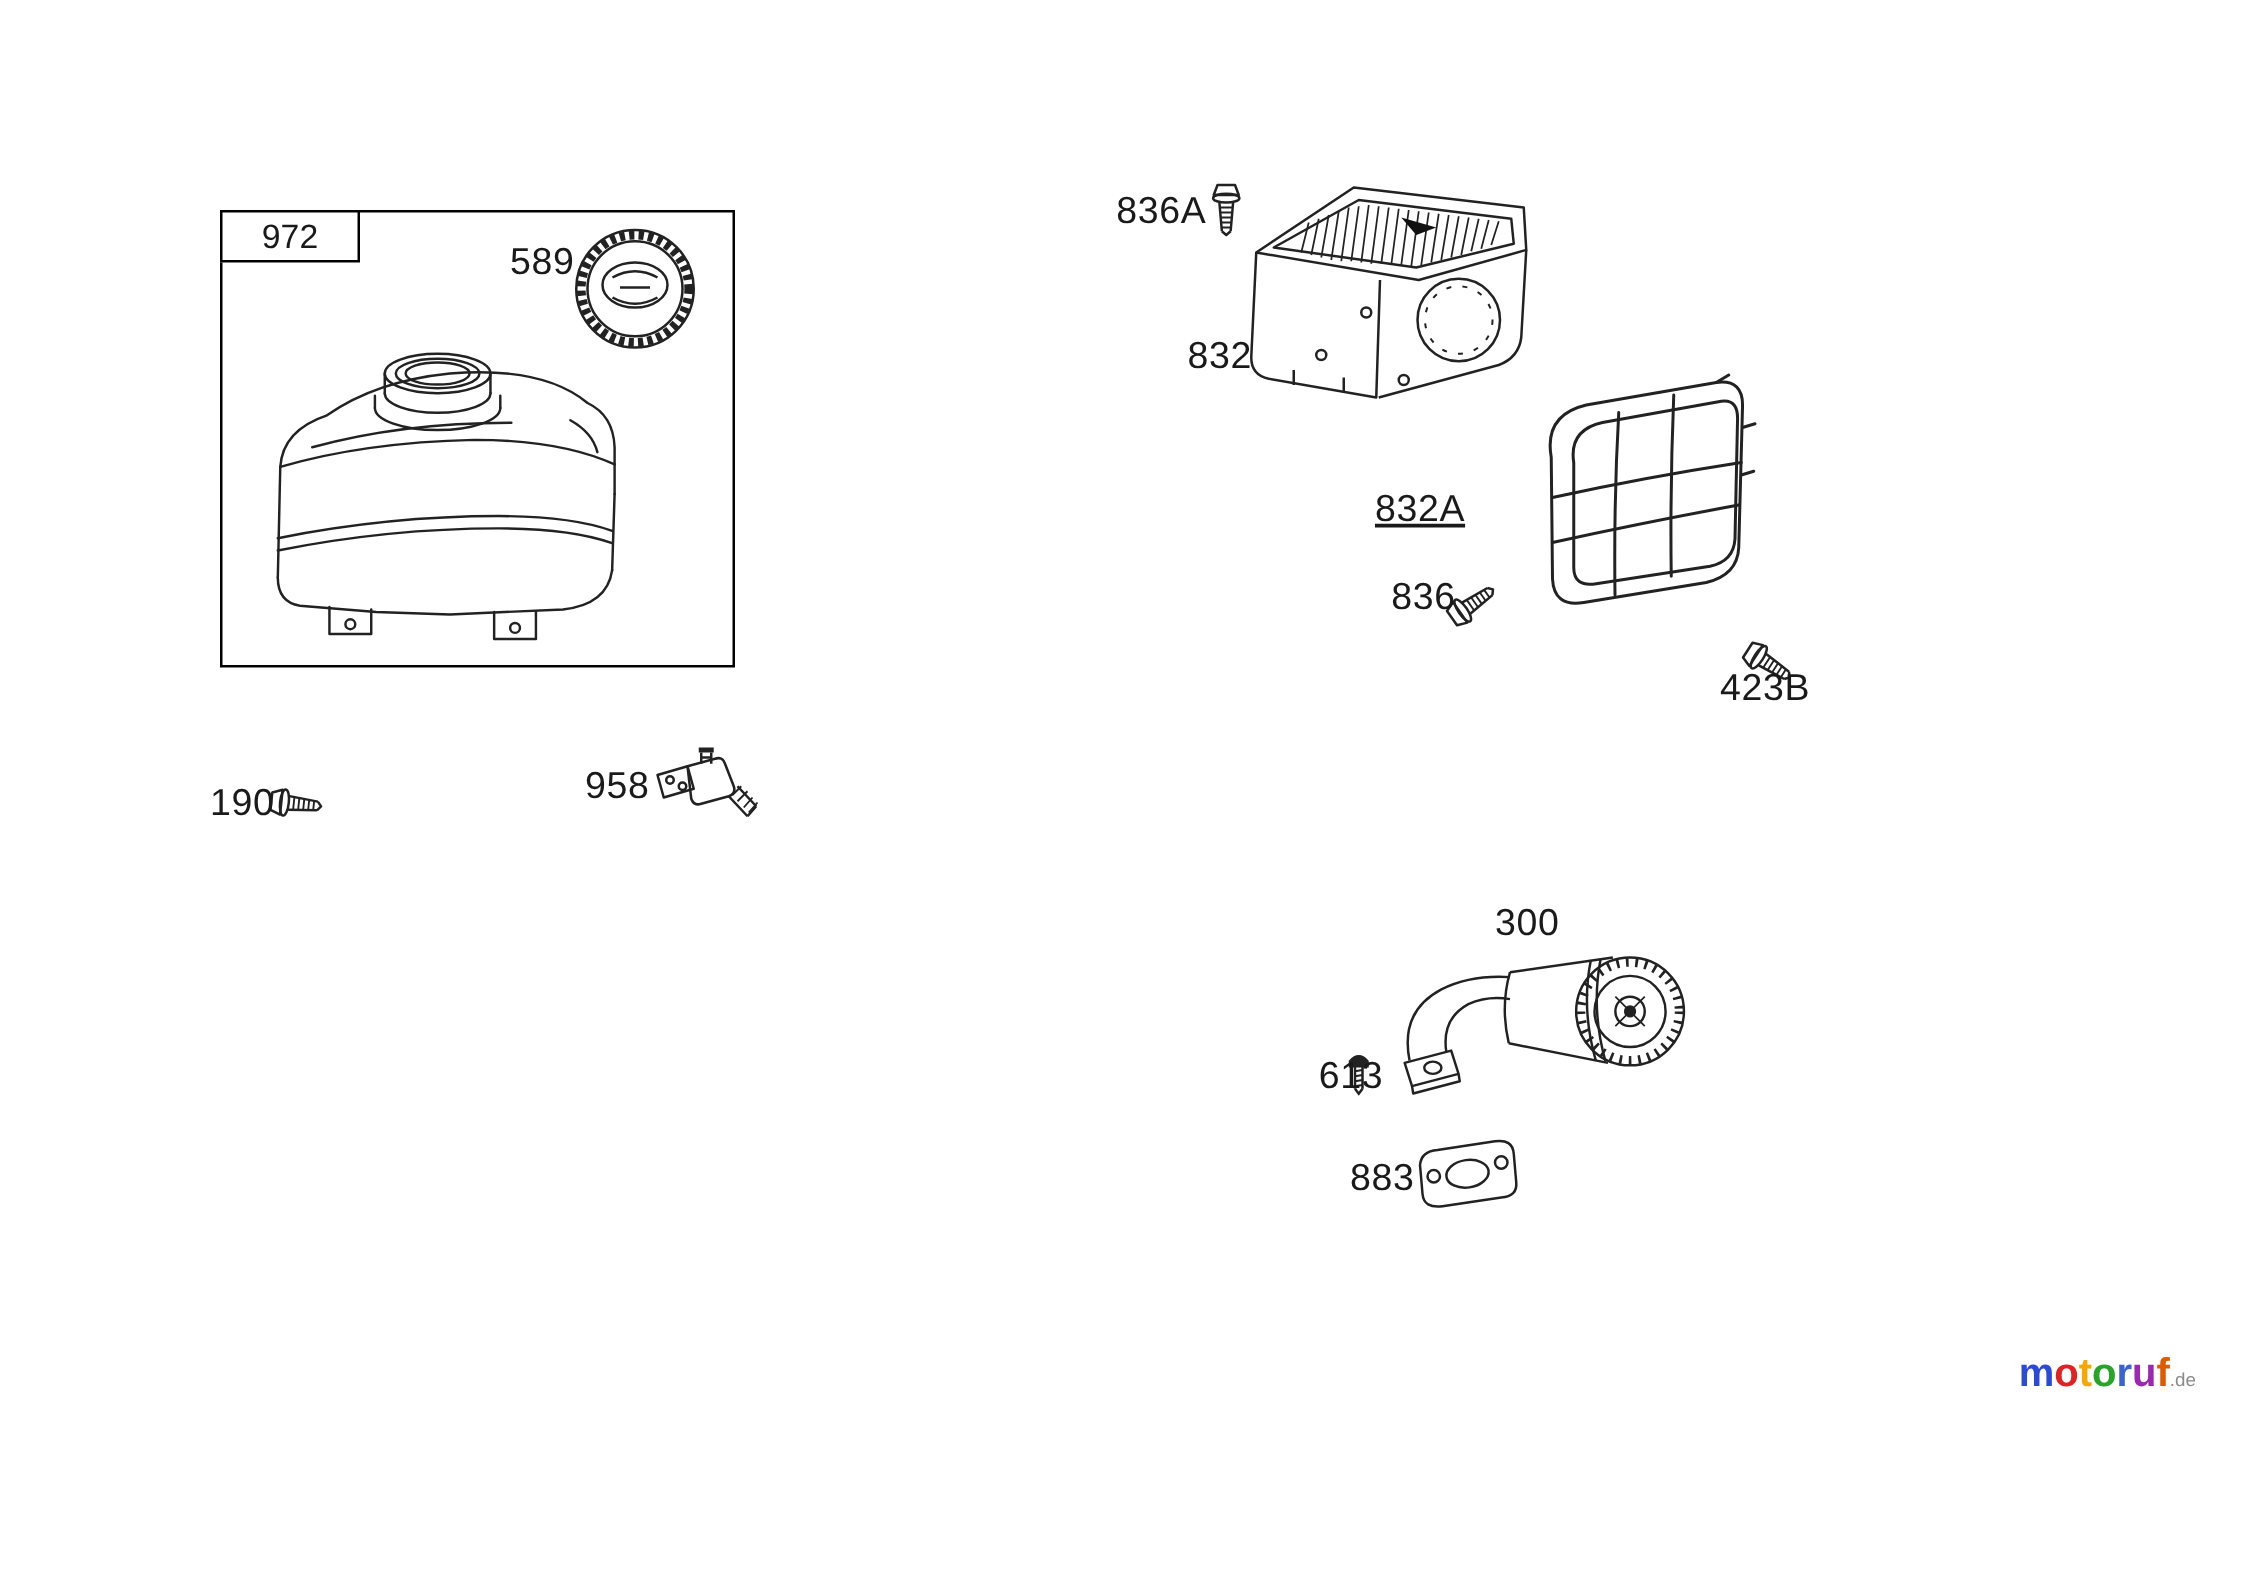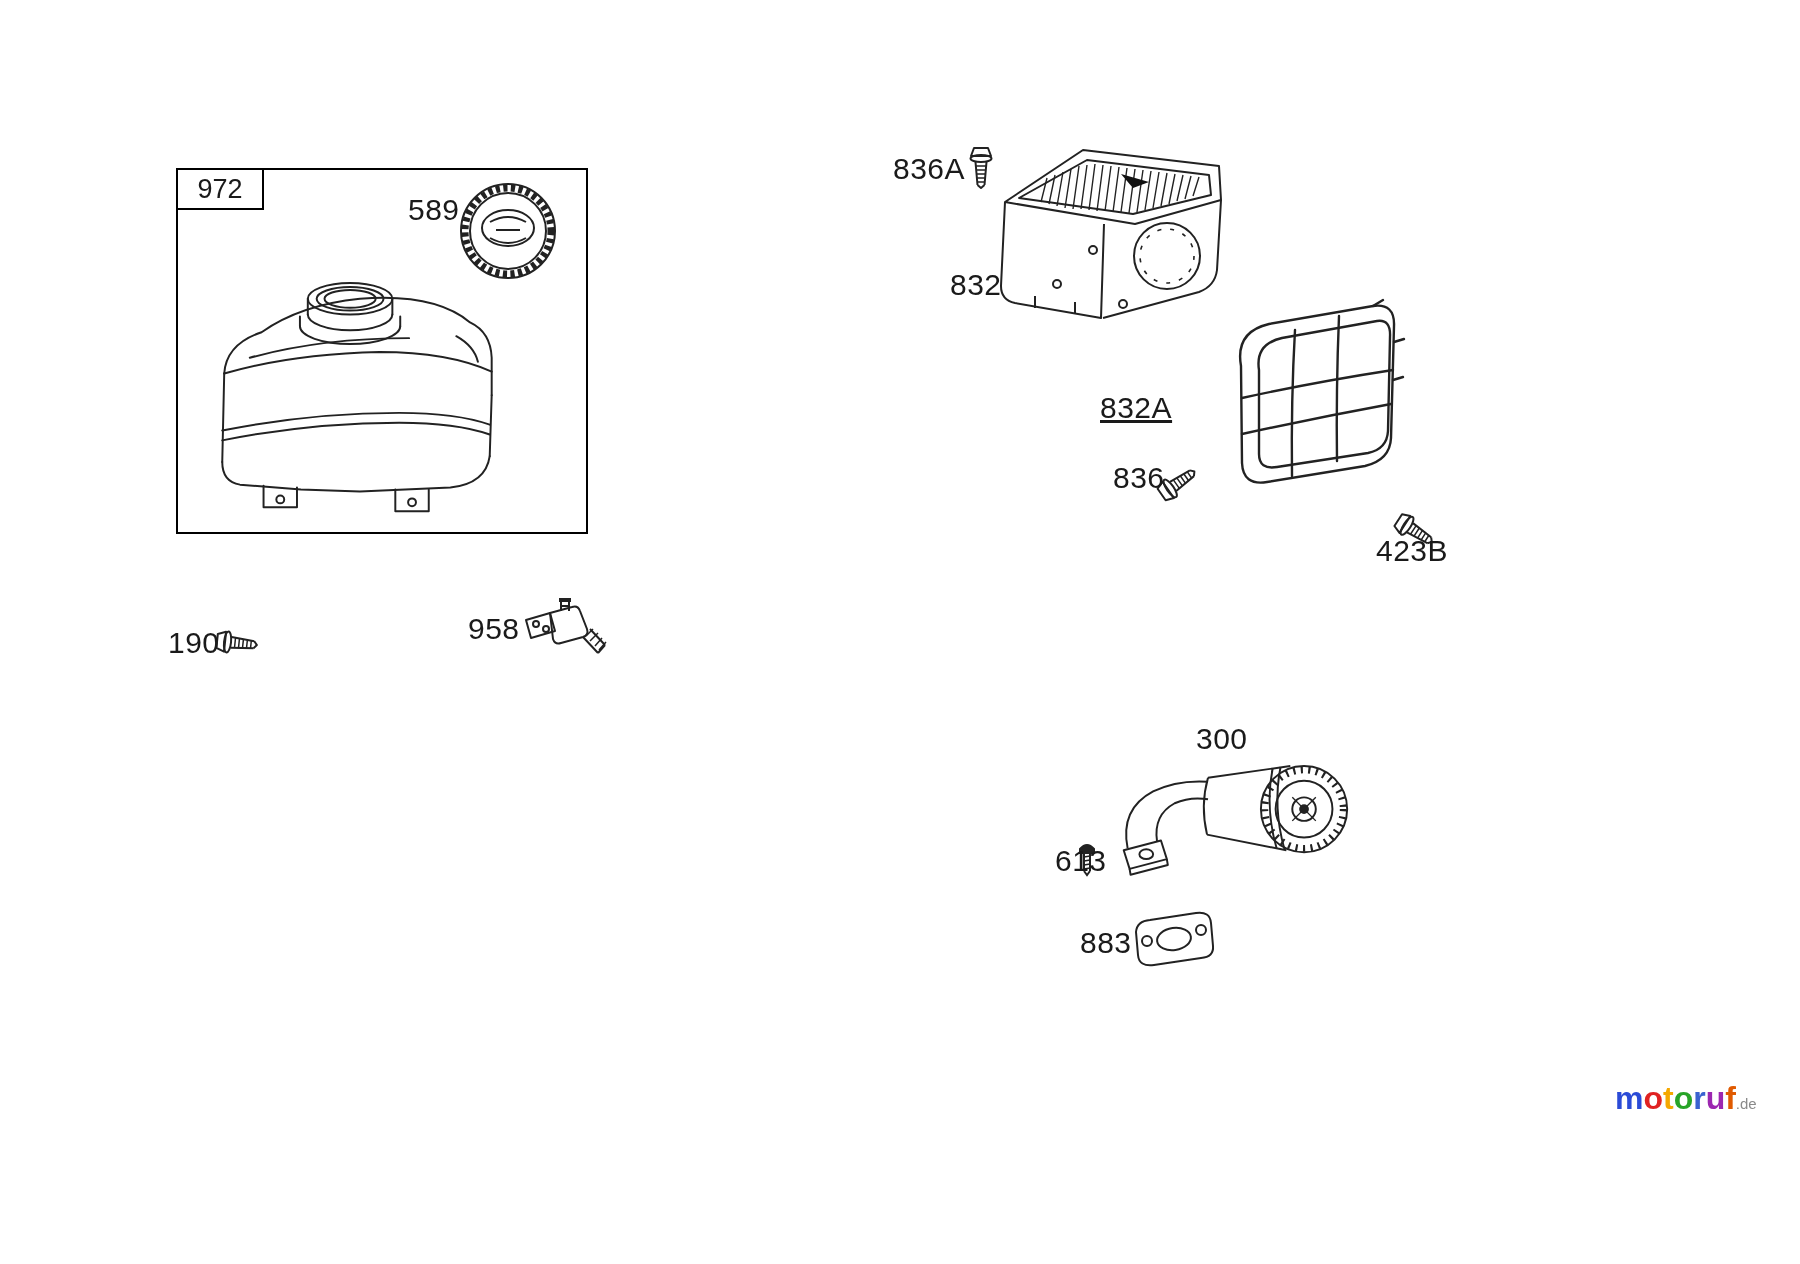--- a/index.html
+++ b/index.html
@@ -21,21 +21,21 @@
     letter-spacing: 0.5px;
   }
   .frame-box {
     position: absolute;
     border: 2px solid #000;
     background: transparent;
   }
   .frame-tag {
     position: absolute;
     left: -2px; top: -2px;
-    width: 88px; height: 42px;
+    width: 112px; height: 42px;
     border: 2px solid #000;
     background: #fff;
     display: flex; align-items: center; justify-content: center;
     font-size: 27px;
     color: #1a1a1a;
   }
   .watermark {
     position: absolute;
     left: 1615px; top: 1080px;
     font-size: 32px;

